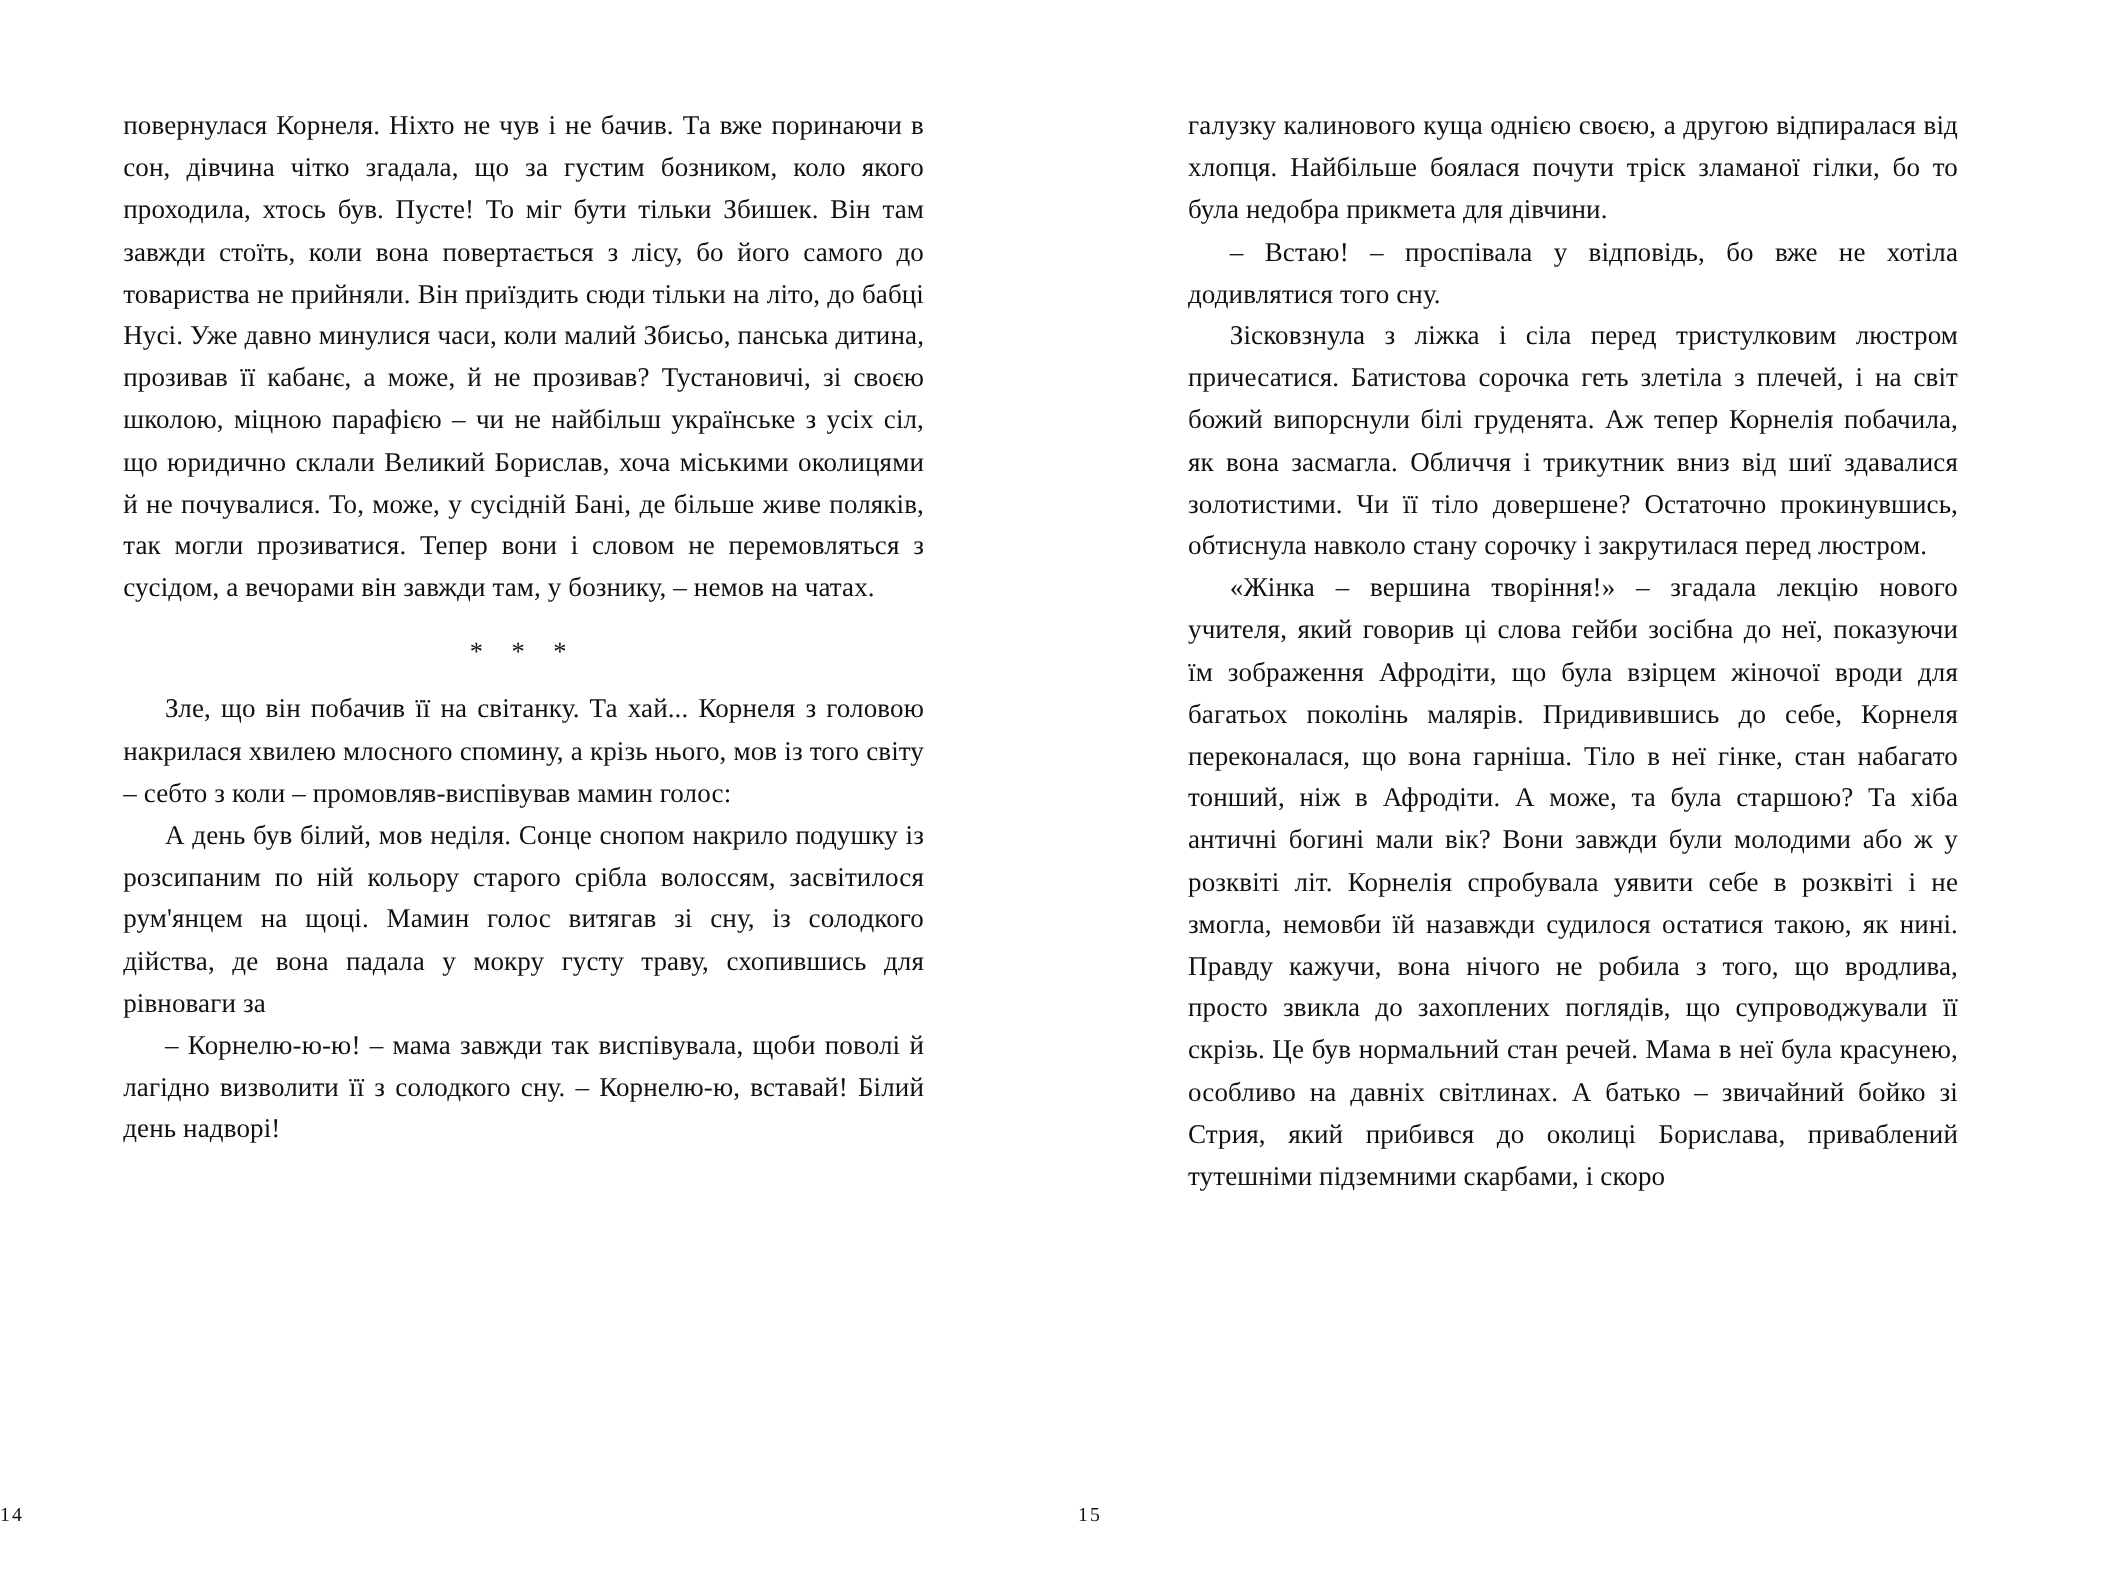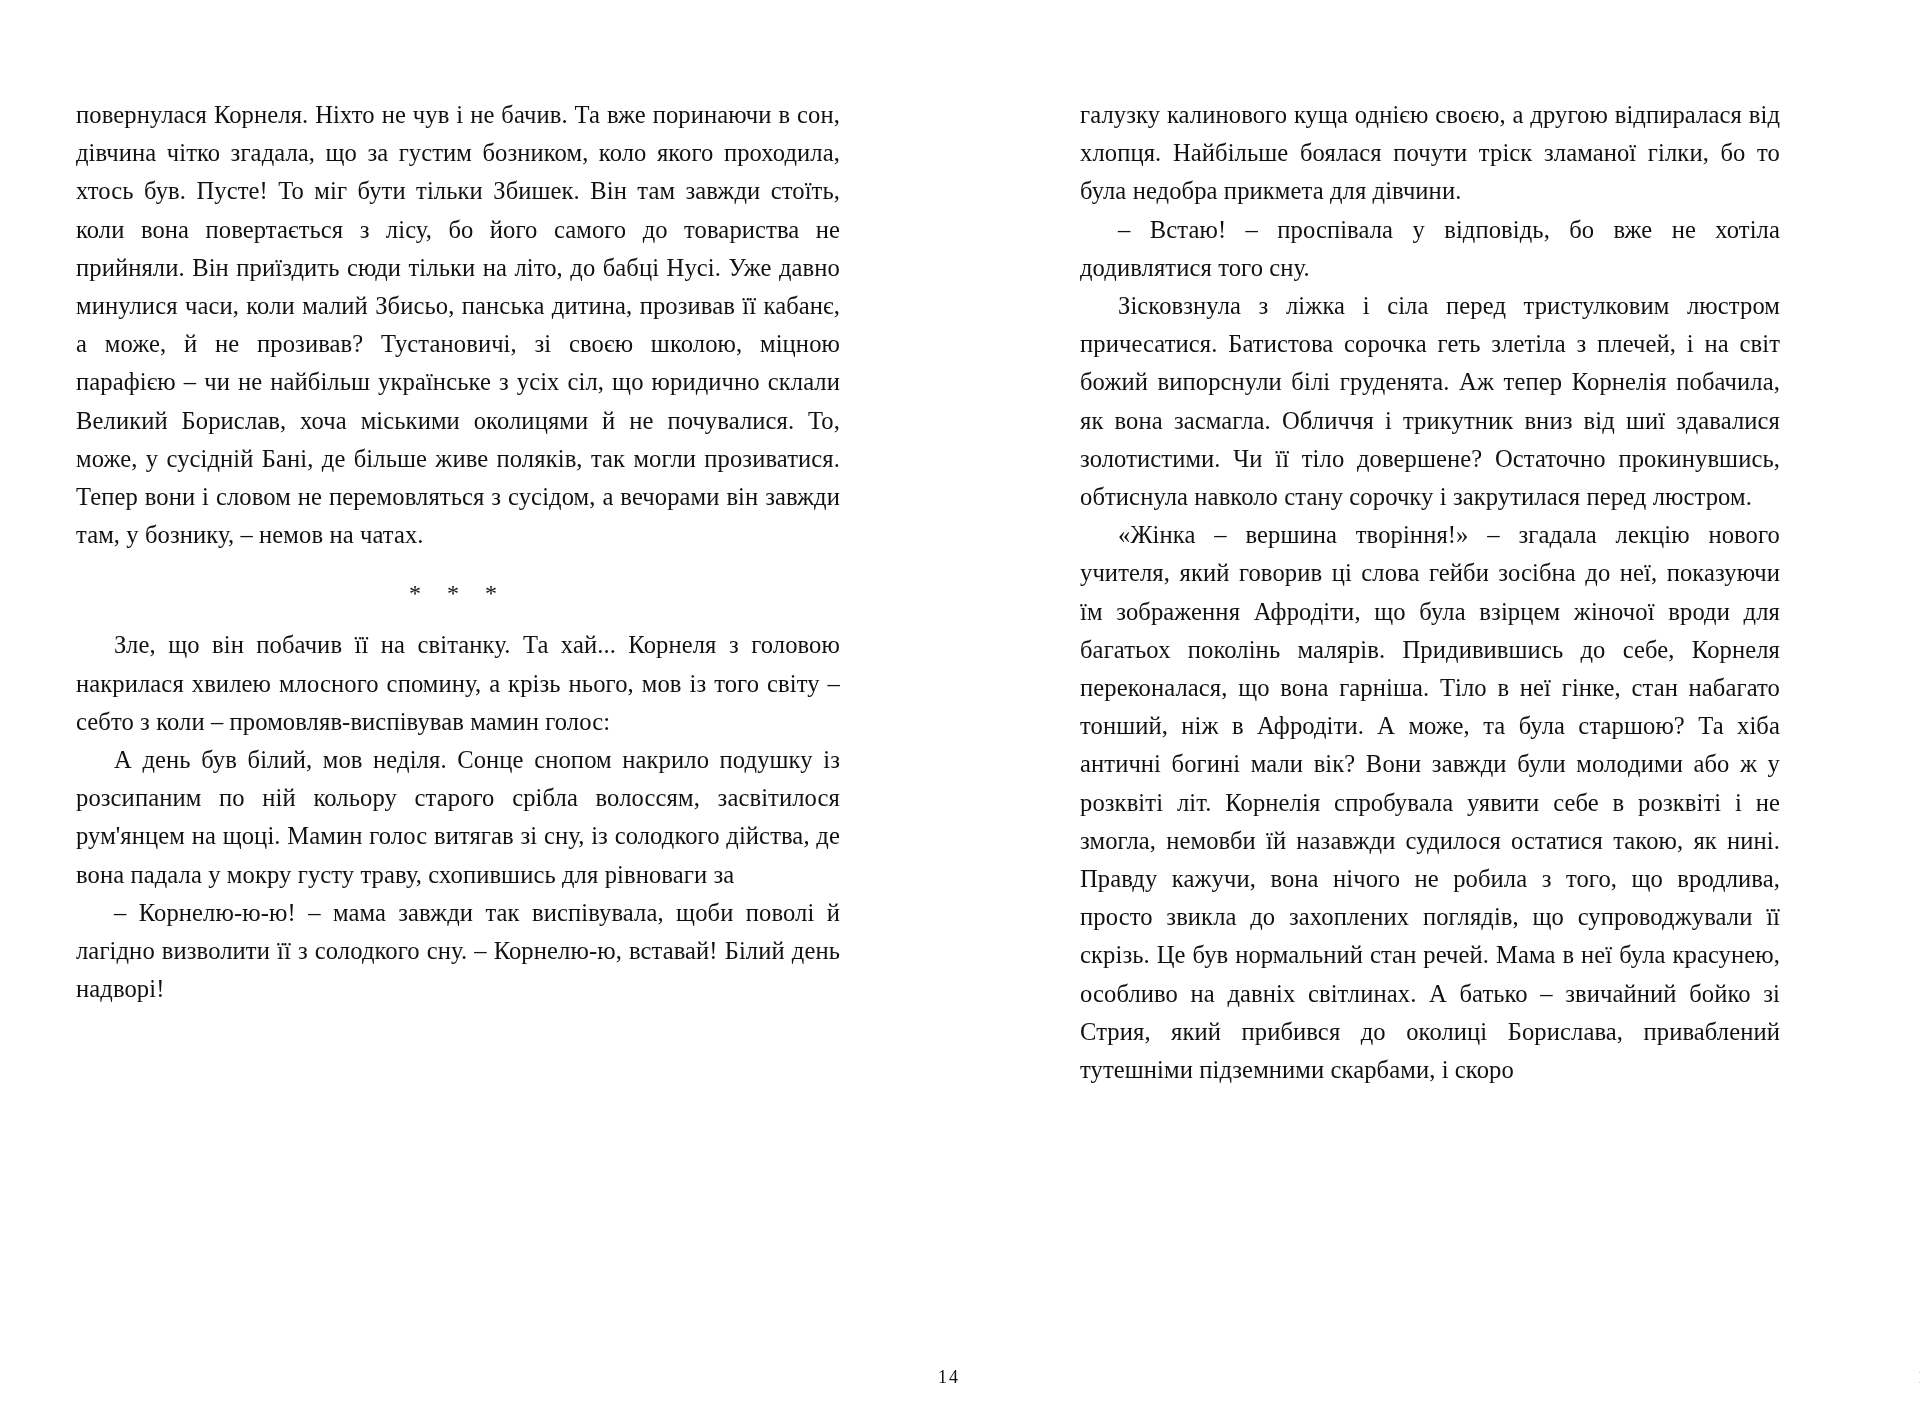--- a/index.html
+++ b/index.html
@@ -22,21 +22,21 @@
     box-sizing: border-box;
     padding: 96px 0 0 0;
   }
   .page {
     position: relative;
     box-sizing: border-box;
     height: 1332px;
   }
   .page-left {
     width: 960px;
-    padding: 0 120px 0 76px;
+    padding: 0 120px 0 112px;
   }
   .page-right {
     width: 960px;
     padding: 0 140px 0 120px;
   }
   .text-col {
     width: 100%;
   }
   p.para {
     margin: 0;
@@ -55,21 +55,21 @@
     text-align: center;
     font-size: 24px;
     letter-spacing: 10px;
     line-height: 34px;
   }
   .folio {
     position: absolute;
     bottom: 40px;
     width: 100%;
     left: 0;
-    text-align: right;
+    text-align: left;
     font-size: 18px;
     letter-spacing: 2px;
   }
   .page-left .folio { padding-right: 20px; }
   .page-right .folio { padding-left: 20px; }
 </style>
 </head>
 <body>
 
 <div class="spread">

